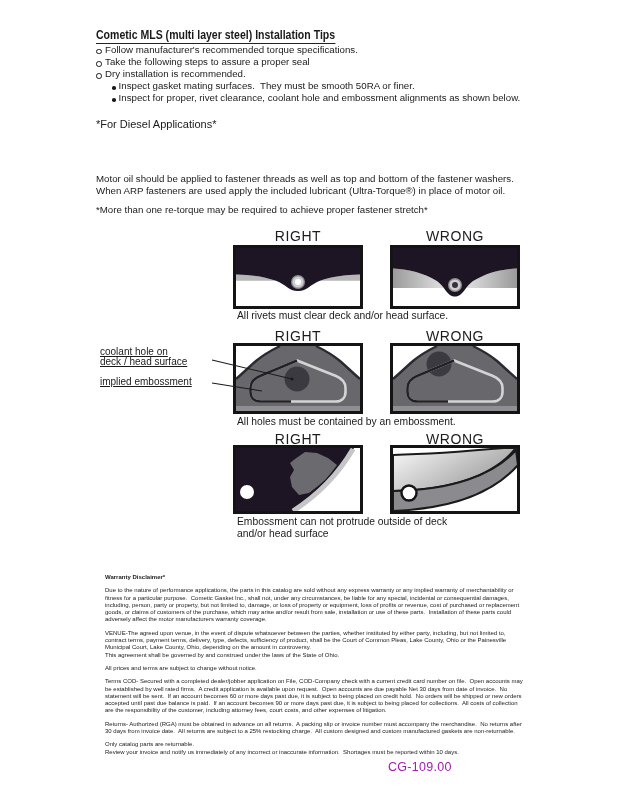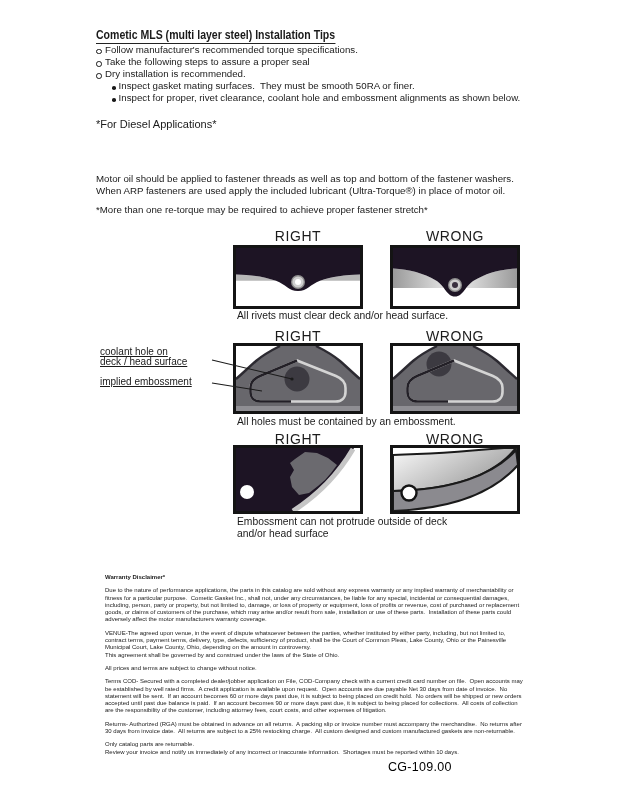--- a/index.html
+++ b/index.html
@@ -41,21 +41,21 @@
          line-height:10.4px; color:#1a1a1a; white-space:pre-line;text-decoration:underline; }
   .leaders { position:absolute; pointer-events:none; }
 
   
   .disc { position:absolute; left:105px; top:574px; width:440px;
           font-size:6px; line-height:7.3px; color:#222; }
   .disc .dhead { font-weight:bold; margin:0 0 6px 0; white-space:pre; }
   .disc .dpara { margin:0 0 6px 0; white-space:pre; }
 
   .pagenum { position:absolute; left:388px; top:760px; font-size:12.5px;
-             letter-spacing:.3px; color:#000000; white-space:pre; }
+             letter-spacing:.3px; color:#a21caf; white-space:pre; }
 </style>
 </head>
 <body>
 
 <div id="page">
 
   <div class="title">
     <span class="tscale">Cometic MLS (multi layer steel) Installation Tips</span>
   </div>
 

